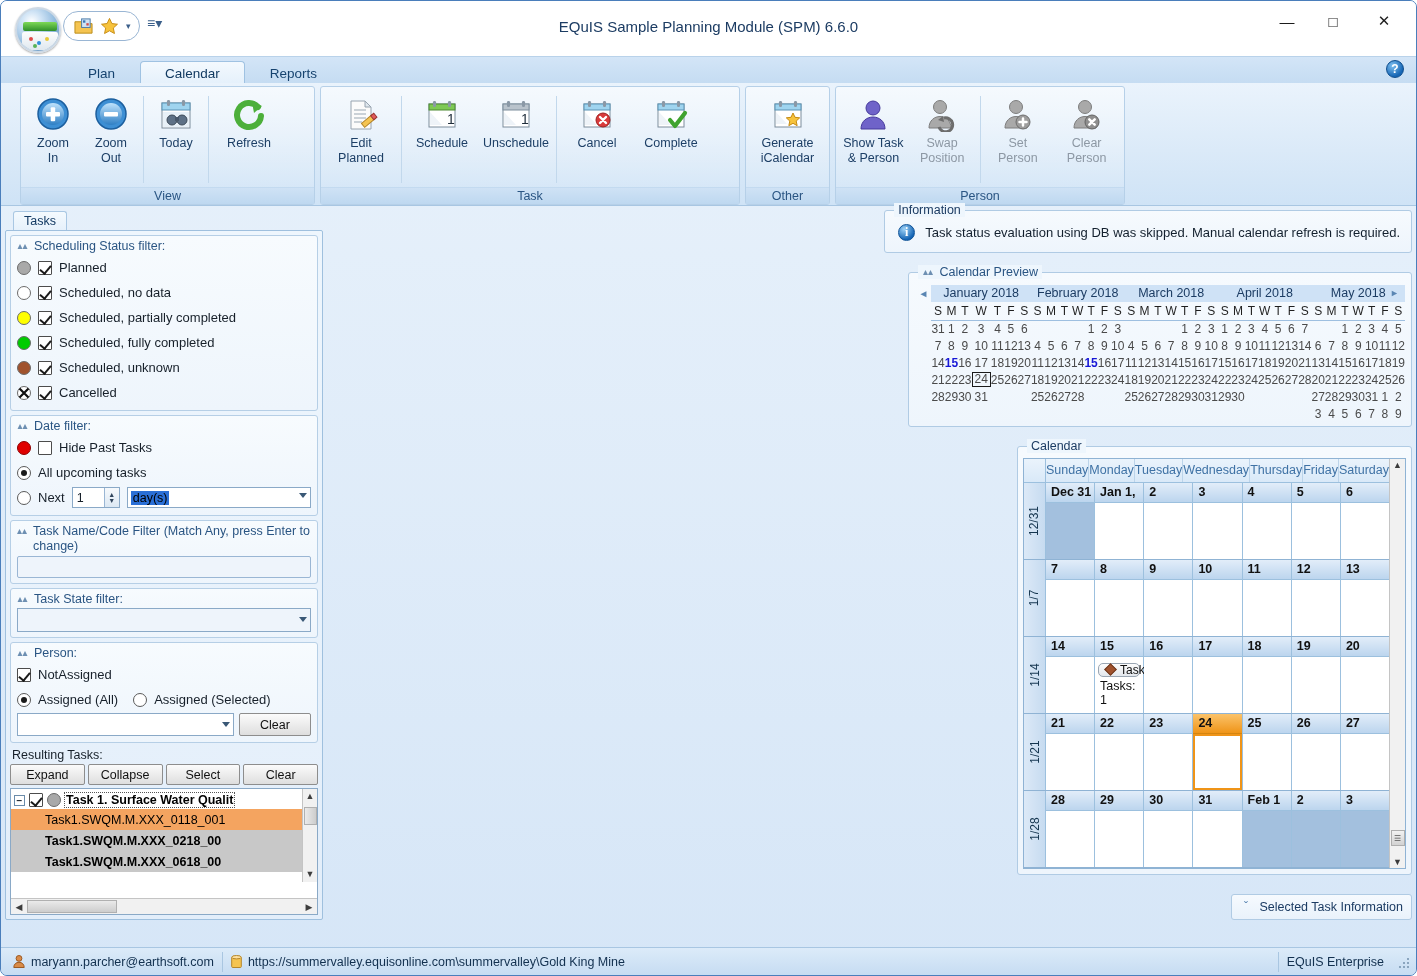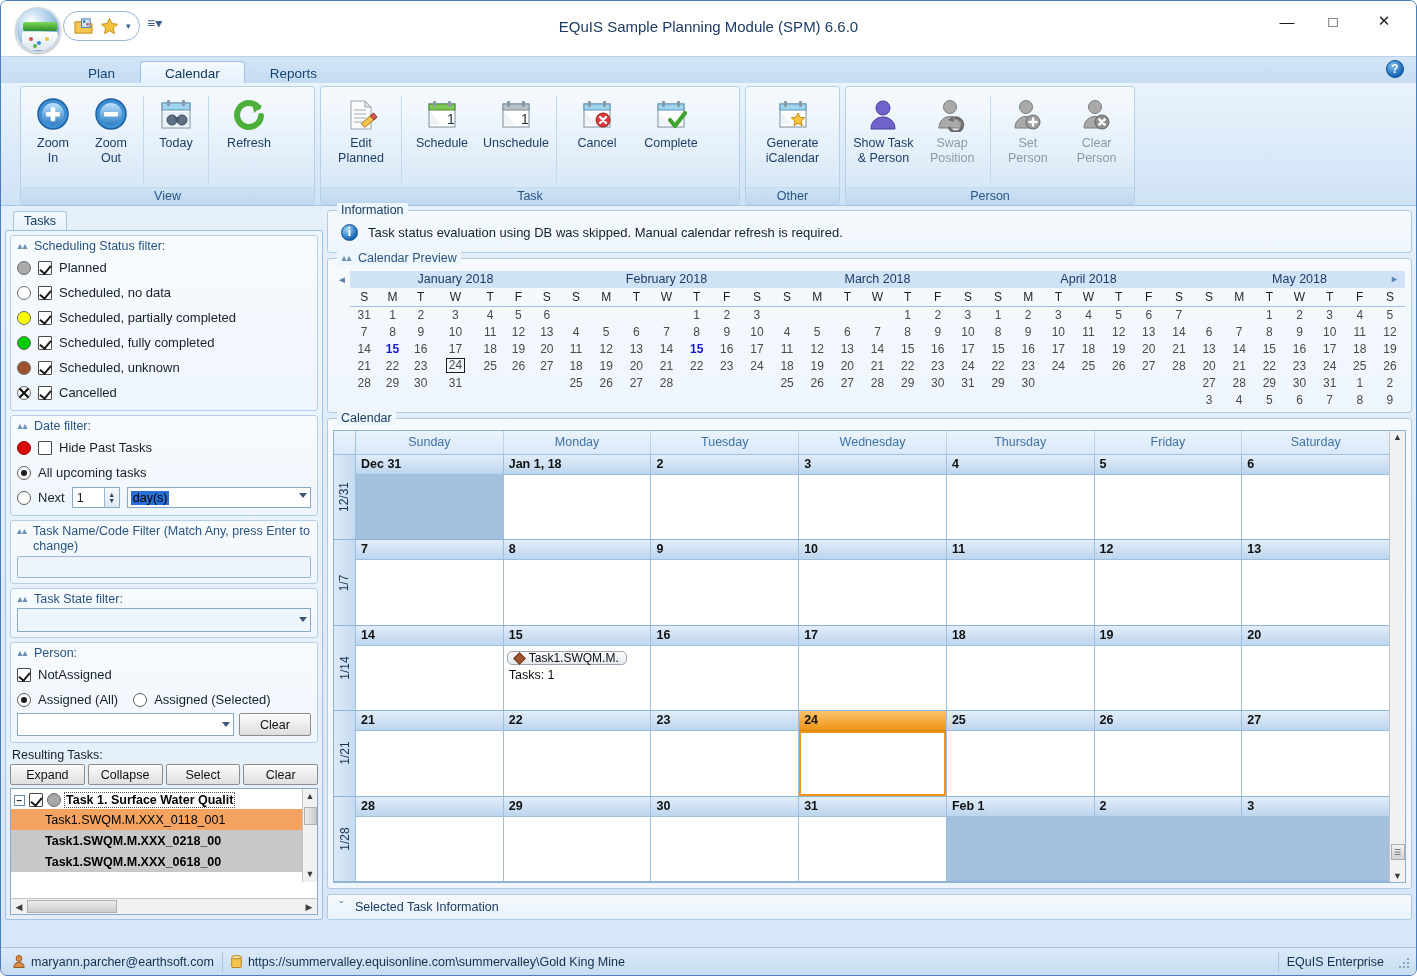--- a/index.html
+++ b/index.html
@@ -239,21 +239,21 @@
   .vscroll .arr { font-size:9px; color:#3d3d3d; height:15px; line-height:15px;}
   .vscroll .thumb { position:absolute; top:18px; width:13px; height:18px; background:linear-gradient(90deg,#eaeaea,#cdcdcd); border:1px solid #b0b0b0;}
   .hscroll {
     height:16px; border-top:1px solid #c4c4c4; background:#f1f1f1;
     display:flex; align-items:center; justify-content:space-between; padding:0 1px; position:relative;
   }
   .hscroll .arr { font-size:9px; color:#3d3d3d; width:14px; text-align:center;}
   .hscroll .thumb { position:absolute; left:16px; width:90px; height:13px; top:1px; background:linear-gradient(180deg,#eaeaea,#cdcdcd); border:1px solid #b0b0b0;}
 
   
-  .rightpanel { flex:1; display:flex; flex-direction:column; gap:5px; padding-left:4px; min-width:0;}
+  .rightpanel { flex:1; display:flex; flex-direction:column; gap:19px; padding-left:4px; min-width:0;align-items:flex-end;}
   .fieldset {
     position:relative;
     border:1px solid #b0cbe4; border-radius:3px;
     background: linear-gradient(180deg,#f6fafe,#eef5fc);
     padding: 9px 7px 7px 7px;
   }
   .fieldset > .legend {
     position:absolute; top:-8px; left:9px; padding:0 4px;
     background:#eef6fd; font-size:12.5px; color:#1c3c63;
   }
@@ -543,21 +543,21 @@
               <path d="M5 13 L17 26 L5 26 Z" fill="#eef3f8"></path>
               <path d="M16 21 l5 6 10 -13" fill="none" stroke="#3fa32f" stroke-width="4.2" stroke-linecap="round" stroke-linejoin="round"></path>
             </svg>
           </span>
           <span>Complete</span>
         </div>
       </div>
       <div class="rgroup-label">Task</div>
     </div>
 
-    <div class="rgroup" style="width:95px;">
+    <div class="rgroup" style="width:85px;">
       <div class="rgroup-items" style="justify-content:center;">
         <div class="rbtn wide">
           <span class="gi">
             <svg width="34" height="32" viewBox="0 0 34 32">
               <rect x="4" y="5" width="26" height="23" fill="#fff" stroke="#7d8d9c"></rect>
               <rect x="4" y="5" width="26" height="6" fill="#9fd4ef" stroke="#5a93b5"></rect>
               <rect x="8" y="2" width="3" height="6" rx="1.3" fill="#8a98a6"></rect>
               <rect x="23" y="2" width="3" height="6" rx="1.3" fill="#8a98a6"></rect>
               <path d="M5 13 L16 25 L5 25 Z" fill="#eef3f8"></path>
               <path d="M22 14 l2 4.3 4.7 .55 -3.5 3.2 .95 4.6 -4.15-2.35 -4.15 2.35 .95-4.6 -3.5-3.2 4.7-.55 Z" fill="#f7c33c" stroke="#c58a12"></path>

